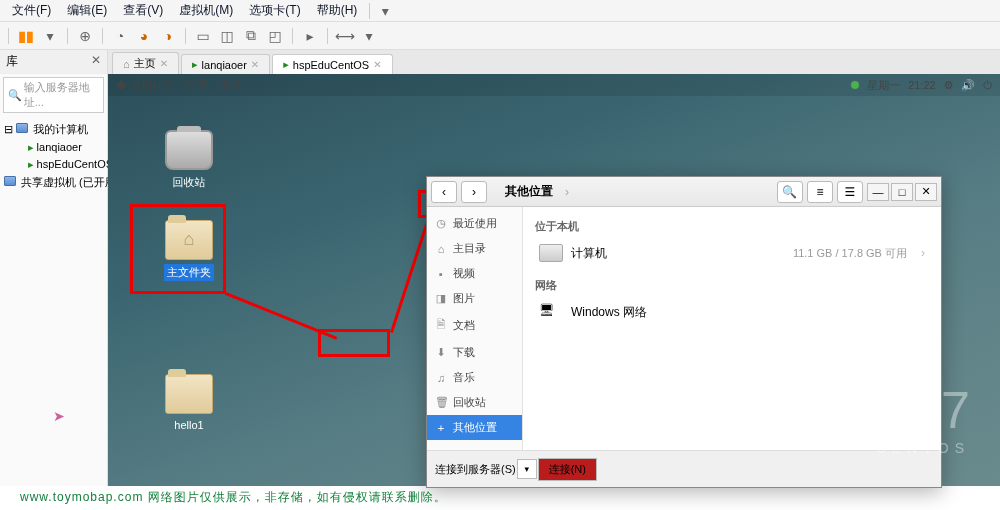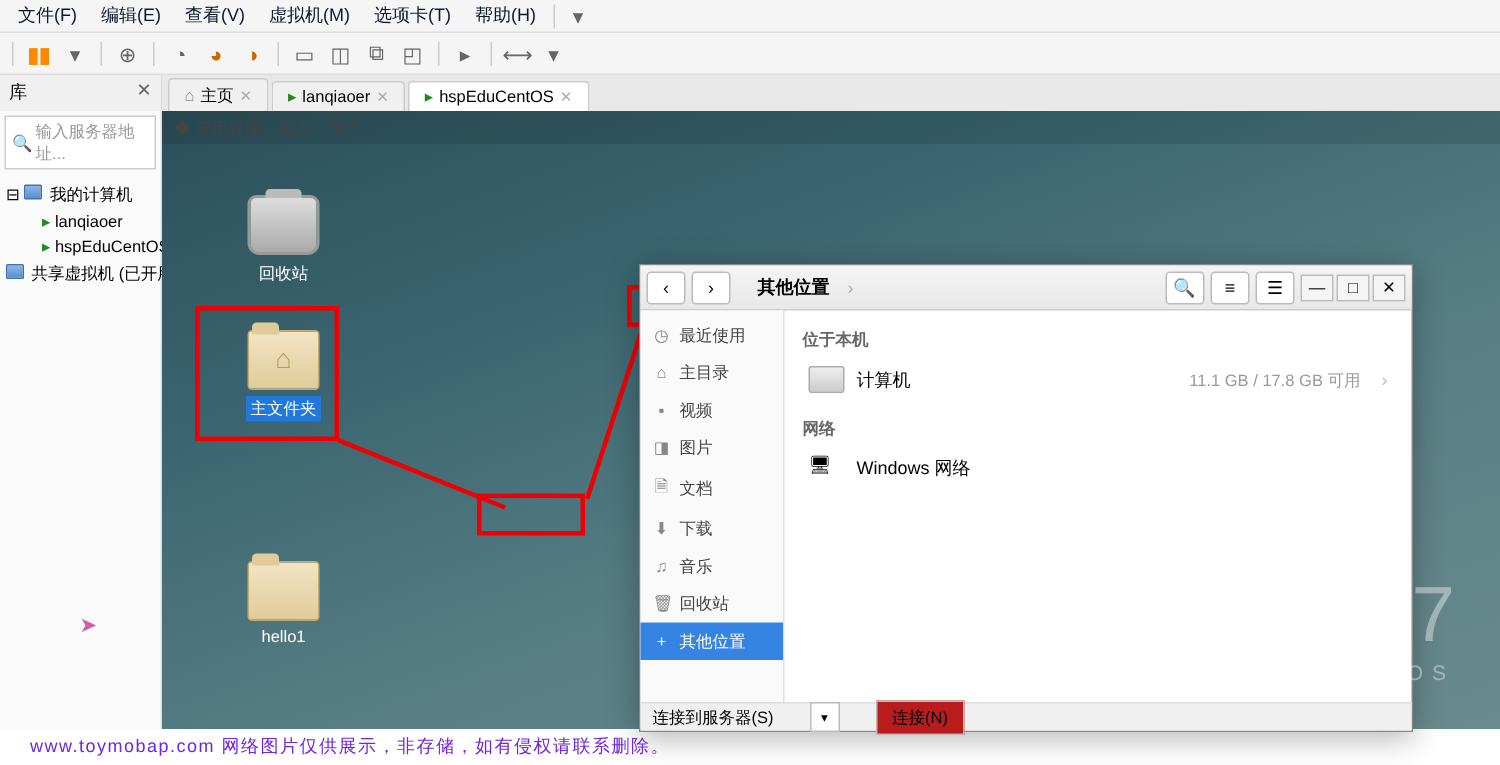--- a/index.html
+++ b/index.html
@@ -81,32 +81,32 @@
     .fw-content { flex: 1; padding: 8px 12px; position: relative; }
     .fw-section { font-size: 11px; font-weight: bold; color: #666; margin: 4px 0; }
     .fw-row { display: flex; align-items: center; padding: 6px 4px; gap: 8px; cursor: pointer; }
     .fw-row-icon { width: 24px; height: 18px; }
     .drive-icon { background: linear-gradient(#eee, #ccc); border: 1px solid #aaa; border-radius: 2px; }
     .net-icon { position: relative; }
     .fw-row-label { font-size: 12px; }
     .fw-row-info { margin-left: auto; font-size: 11px; color: #999; }
     .fw-chevron { color: #bbb; margin-left: 6px; }
     
-    .filewin-footer { height: 19px; border-top: 1px solid #ddd; background: #f0f0f0; display: flex; align-items: center; padding: 0 8px; gap: 24px; font-size: 11px; }
+    .filewin-footer { height: 37px; border-top: 1px solid #ddd; background: #f0f0f0; display: flex; align-items: center; padding: 0 8px; gap: 1px; font-size: 11px; }
     .footer-input { flex: 1; max-width: 160px; margin-left: auto; padding: 3px 6px; border: 1px solid #ccc; color: #999; background: #fff; font-size: 11px; }
     .footer-btn { padding: 3px 10px; border: 1px solid #bbb; background: #b91c1c; cursor: pointer; }
     .footer-dd { width: 20px; height: 20px; border: 1px solid #bbb; background: #fff; display: flex; align-items: center; justify-content: center; font-size: 9px; }
     
     
     .centos-mark { position: absolute; right: 30px; bottom: 30px; color: rgba(255,255,255,0.4); text-align: right; }
     .centos-mark .big { font-size: 52px; font-weight: 200; }
     .centos-mark .txt { font-size: 14px; letter-spacing: 6px; text-align: center; }
     
     
-    .watermark { position: absolute; bottom: 4px; left: 20px; color: #6d28d9; font-size: 12px; letter-spacing: 1px; }
+    .watermark { position: absolute; bottom: 4px; left: 20px; color: #15803d; font-size: 12px; letter-spacing: 1px; }
     
     .cursor-arrow { position: absolute; left: 53px; top: 408px; font-size: 14px; color: #d060a0; }
   </style>
 </head>
 <body>
 
 <div class="menubar">
   <span class="menubar-item">文件(F)</span>
   <span class="menubar-item">编辑(E)</span>
   <span class="menubar-item">查看(V)</span>
@@ -190,20 +190,28 @@
         <span class="tab-close">✕</span>
       </div>
     </div>
 
     <div class="desktop">
       <div class="gnome-bar">
         <div class="gnome-left">
           <span>◆ <span>应用程序</span></span>
           <span>位置</span>
           <span>文件</span>
+        </div>
+        <div class="gnome-right">
+          <span class="status-dot"></span>
+          <span>星期一</span>
+          <span>21:22</span>
+          <span>⚙</span>
+          <span>🔊</span>
+          <span>⏻</span>
         </div>
       </div>
 
       <div class="desk-icon" style="left:50px; top:56px;">
         <div class="ico trash-ico"></div>
         <span class="desk-label">回收站</span>
       </div>
       <div class="desk-icon" style="left:50px; top:146px;">
         <div class="ico folder-ico home"></div>
         <span class="desk-label selected">主文件夹</span>

